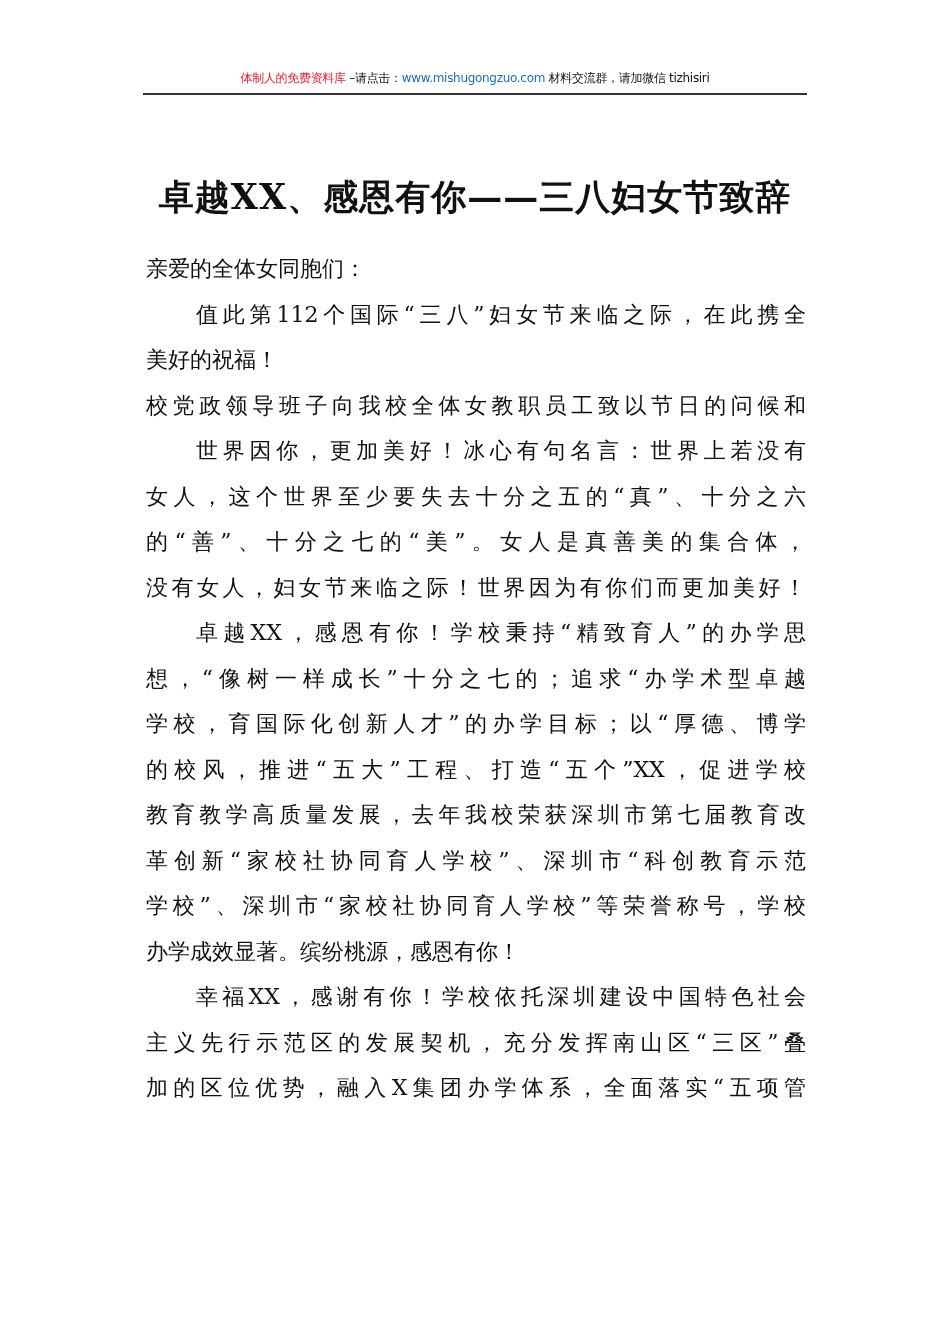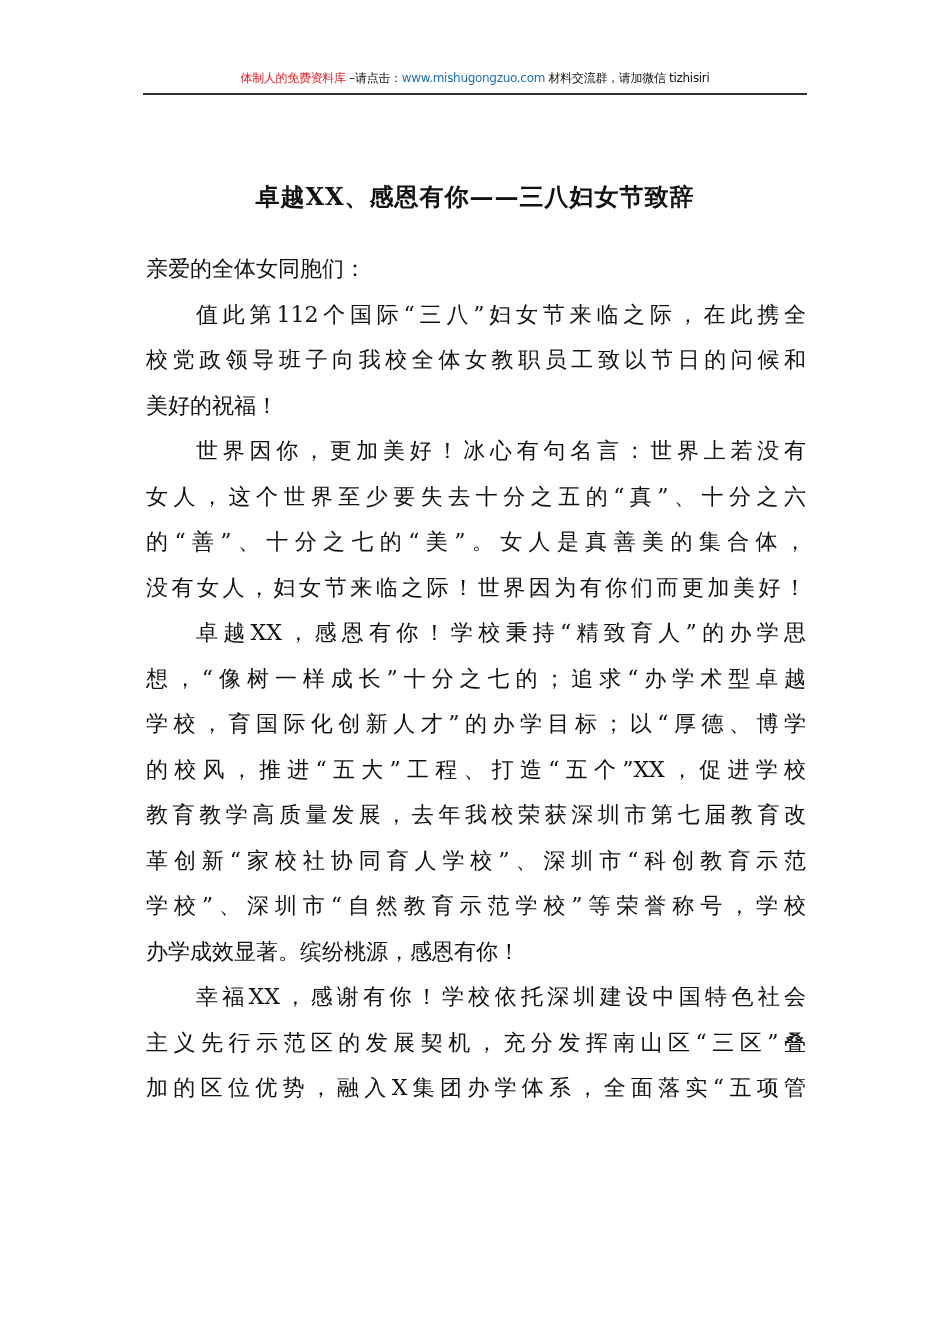--- a/index.html
+++ b/index.html
@@ -11,21 +11,21 @@
   }
   .header .brand { color: #e8202a; }
   .header .sep { color: #111; }
   .header .link { color: #1f6fb8; }
   .header .tail { color: #111; }
   .header-rule {
     position: absolute; left: 143px; top: 93px; width: 664px; height: 1.5px; background: #333;
   }
   .title {
     position: absolute; left: 0; top: 172px; width: 950px; text-align: center;
-    font-family: "DejaVu Serif", serif; font-weight: bold; font-size: 24px; line-height: 50px;
+    font-family: "DejaVu Serif", serif; font-weight: bold; font-size: 35px; line-height: 50px;
     color: #111; letter-spacing: 1px;
   }
   .body-text {
     position: absolute; left: 146px; top: 246px; width: 660px;
     font-family: "DejaVu Serif", serif; font-size: 22px; color: #111;
   }
   .line {
     height: 45.5px; line-height: 45.5px; white-space: nowrap;
     text-align: justify; text-align-last: justify; overflow: hidden;
   }
@@ -38,30 +38,30 @@
 <div class="header">
   <span class="brand">体制人的免费资料库</span><span class="sep"> –请点击：</span><span class="link">www.mishugongzuo.com</span><span class="tail"> 材料交流群，请加微信 tizhisiri</span>
 </div>
 <div class="header-rule"></div>
 
 <div class="title">卓越XX、感恩有你——三八妇女节致辞</div>
 
 <div class="body-text" id="body-lines">
     <div class="line last">亲爱的全体女同胞们：</div>
     <div class="line indent">值此第112个国际“三八”妇女节来临之际，在此携全</div>
+    <div class="line last">美好的祝福！</div>
     <div class="line">校党政领导班子向我校全体女教职员工致以节日的问候和</div>
-    <div class="line last">美好的祝福！</div>
     <div class="line indent">世界因你，更加美好！冰心有句名言：世界上若没有</div>
     <div class="line">女人，这个世界至少要失去十分之五的“真”、十分之六</div>
     <div class="line">的“善”、十分之七的“美”。女人是真善美的集合体，</div>
     <div class="line">没有女人，妇女节来临之际！世界因为有你们而更加美好！</div>
     <div class="line indent">卓越XX，感恩有你！学校秉持“精致育人”的办学思</div>
     <div class="line">想，“像树一样成长”十分之七的；追求“办学术型卓越</div>
     <div class="line">学校，育国际化创新人才”的办学目标；以“厚德、博学</div>
     <div class="line">的校风，推进“五大”工程、打造“五个”XX，促进学校</div>
     <div class="line">教育教学高质量发展，去年我校荣获深圳市第七届教育改</div>
     <div class="line">革创新“家校社协同育人学校”、深圳市“科创教育示范</div>
-    <div class="line">学校”、深圳市“自然教育示范学校”等荣誉称号，学校</div>
+    <div class="line">学校”、深圳市“家校社协同育人学校”等荣誉称号，学校</div>
     <div class="line last">办学成效显著。缤纷桃源，感恩有你！</div>
     <div class="line indent">幸福XX，感谢有你！学校依托深圳建设中国特色社会</div>
     <div class="line">主义先行示范区的发展契机，充分发挥南山区“三区”叠</div>
     <div class="line">加的区位优势，融入X集团办学体系，全面落实“五项管</div>
   </div>
 
 </body></html>

